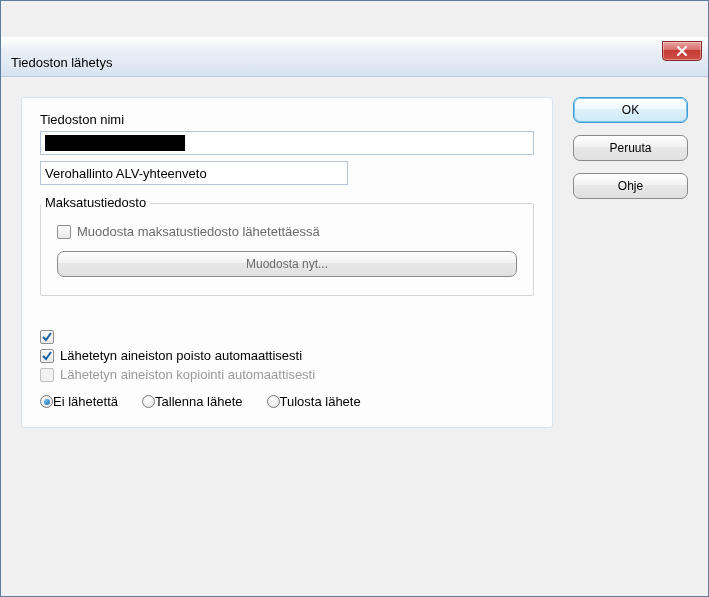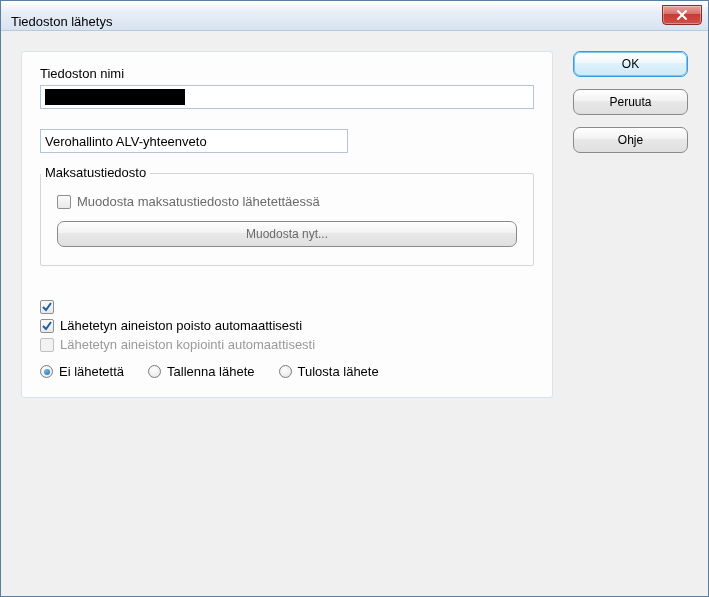--- a/index.html
+++ b/index.html
@@ -14,27 +14,28 @@
   }
   .window {
     width: 709px;
     height: 597px;
     border: 1px solid #5a7ea0;
     background: #f0f0f0;
     display: flex;
     flex-direction: column;
   }
   .titlebar {
-    height: 30px;
+    height: 40px;
     background: linear-gradient(to bottom, #ffffff 0%, #e8eef6 40%, #d7e3f1 100%);
     border-bottom: 1px solid #b9c9db;
     display: flex;
     align-items: center;
     padding: 12px 6px 0 10px;
     position: relative;
+    margin-top: 36px;
   }
   .titlebar-title {
     font-size: 13px;
     color: #000;
   }
   .close-btn {
     position: absolute;
     right: 6px;
     top: 4px;
     width: 40px;
@@ -164,41 +165,41 @@
   .radio-row {
     display: flex;
     align-items: center;
     gap: 24px;
     margin-top: 12px;
     font-size: 13px;
   }
   .radio-item {
     display: flex;
     align-items: center;
-    gap: 6px;
+    gap: 0;
     cursor: pointer;
   }
   .rb {
     width: 13px;
     height: 13px;
     border: 1px solid #7a7a7a;
     border-radius: 50%;
     background: radial-gradient(circle at 40% 35%, #fff, #e2e2e2);
     display: inline-flex;
     align-items: center;
     justify-content: center;
     flex-shrink: 0;
   }
   .rb .dot {
     width: 6px;
     height: 6px;
     border-radius: 50%;
     background: radial-gradient(circle at 35% 30%, #6bb7e8, #1a6fb0);
   }
-  .mb14 { margin-bottom: 20px; }
+  .mb14 { margin-bottom: 6px; }
 </style>
 </head>
 <body>
 
 <div class="window">
   <div class="titlebar">
     <span class="titlebar-title">Tiedoston lähetys</span>
     <div class="close-btn">
       <svg viewBox="0 0 12 12">
         <path d="M2 2 L10 10 M10 2 L2 10" stroke="#fff" stroke-width="2" stroke-linecap="round" fill="none"></path>

